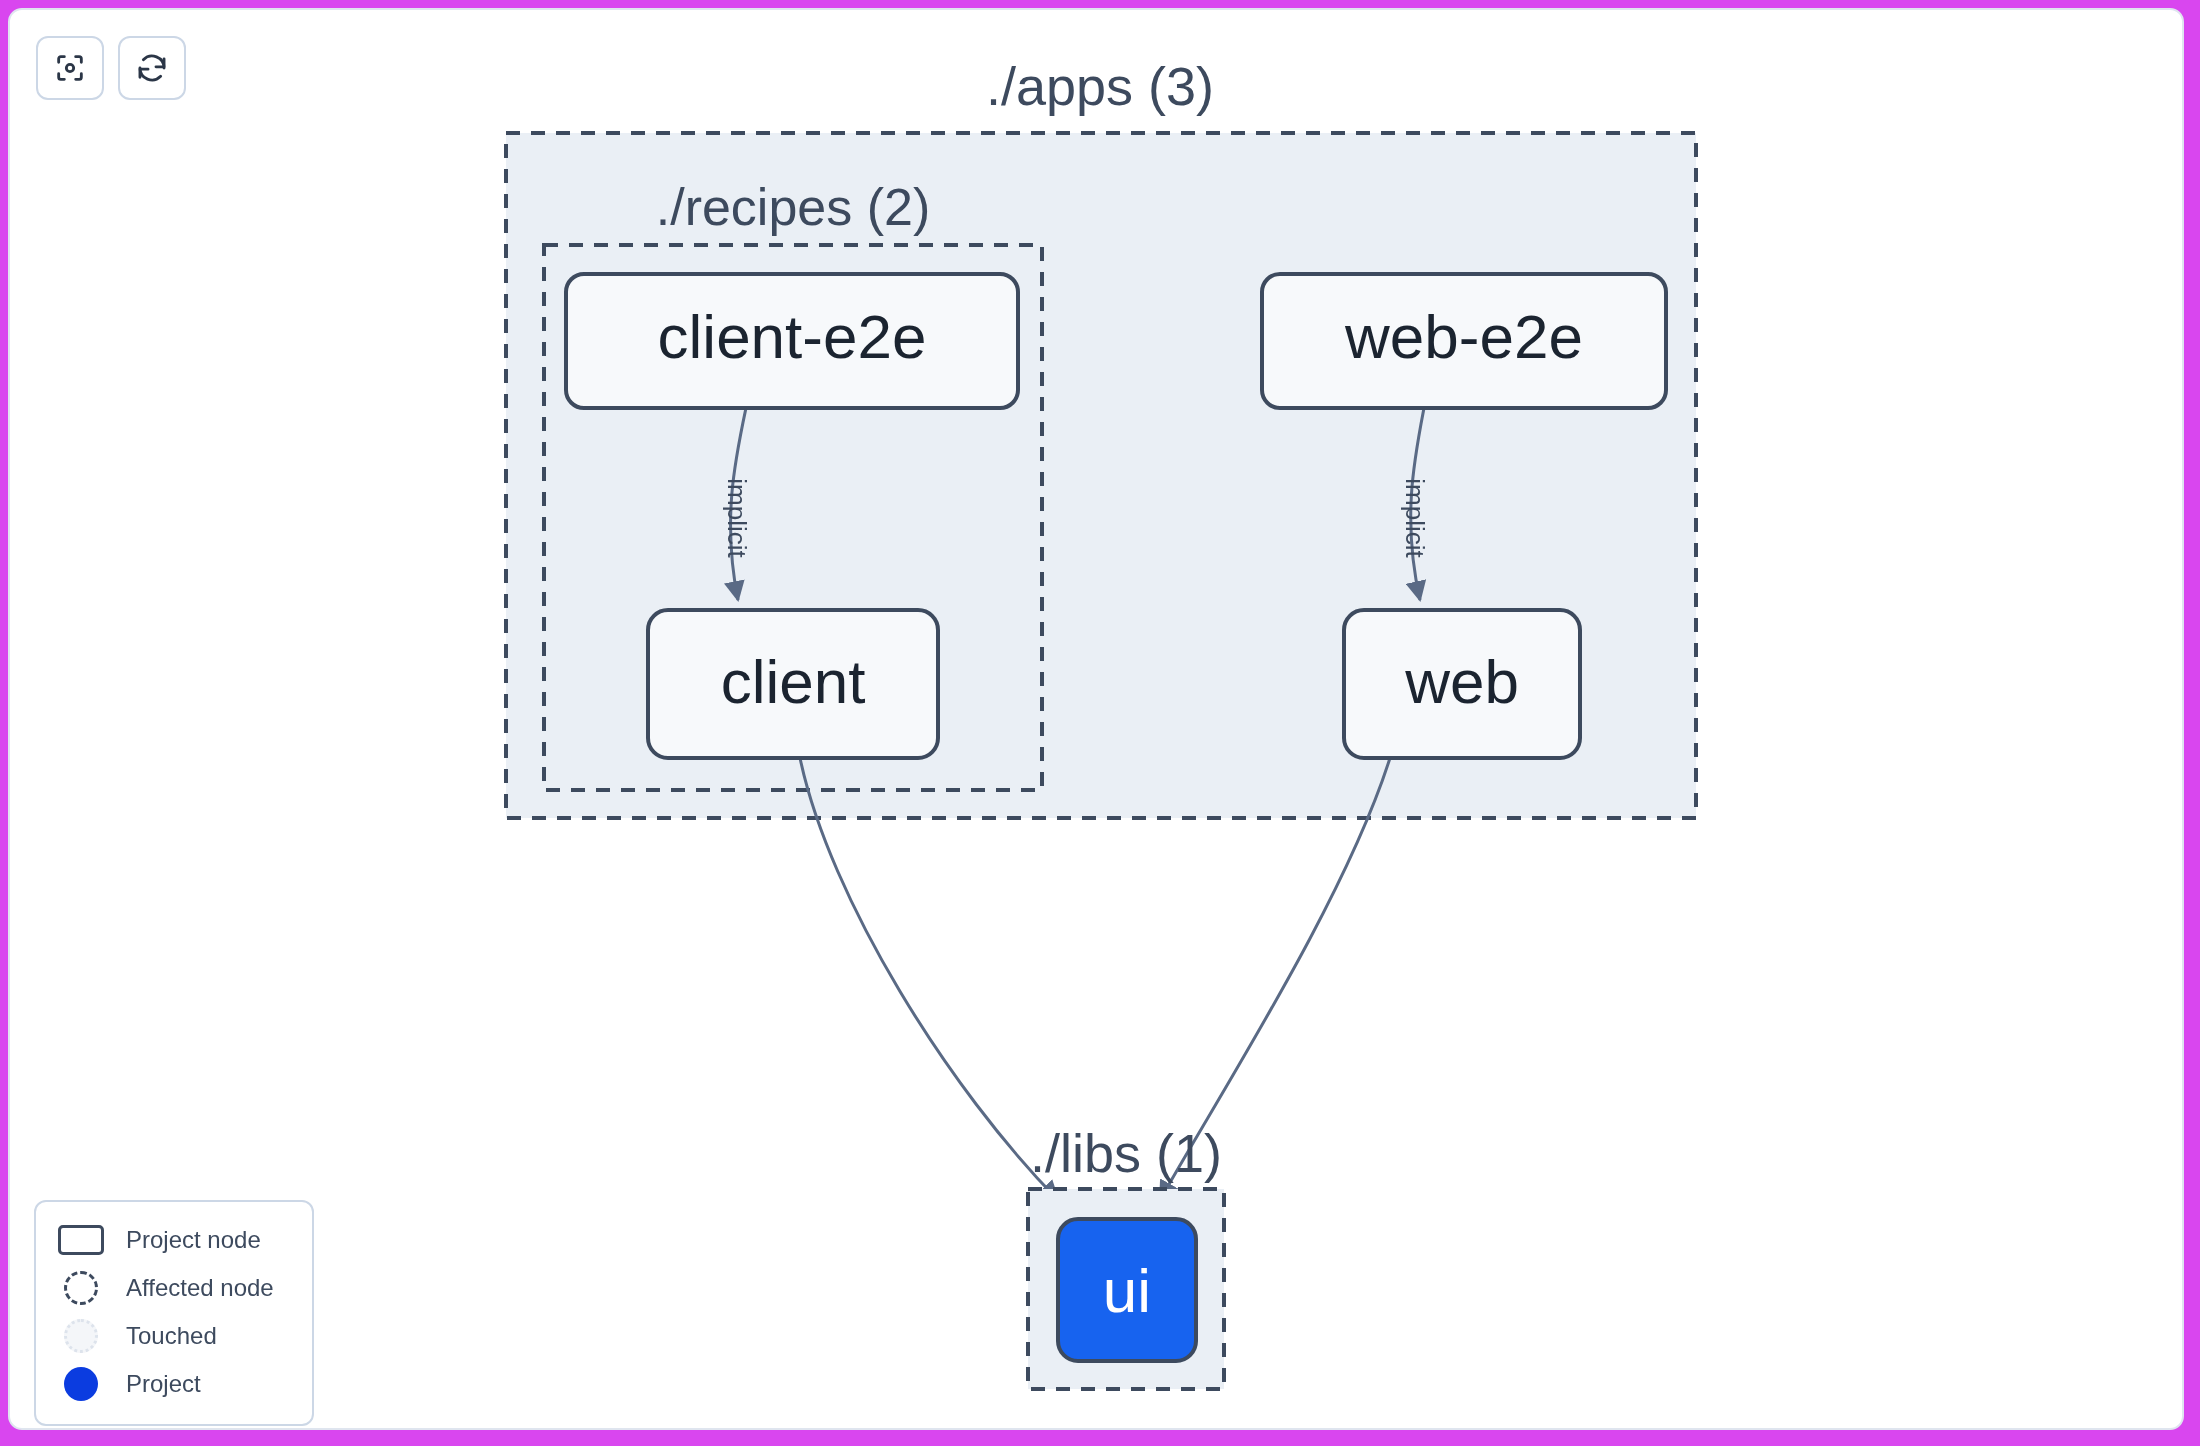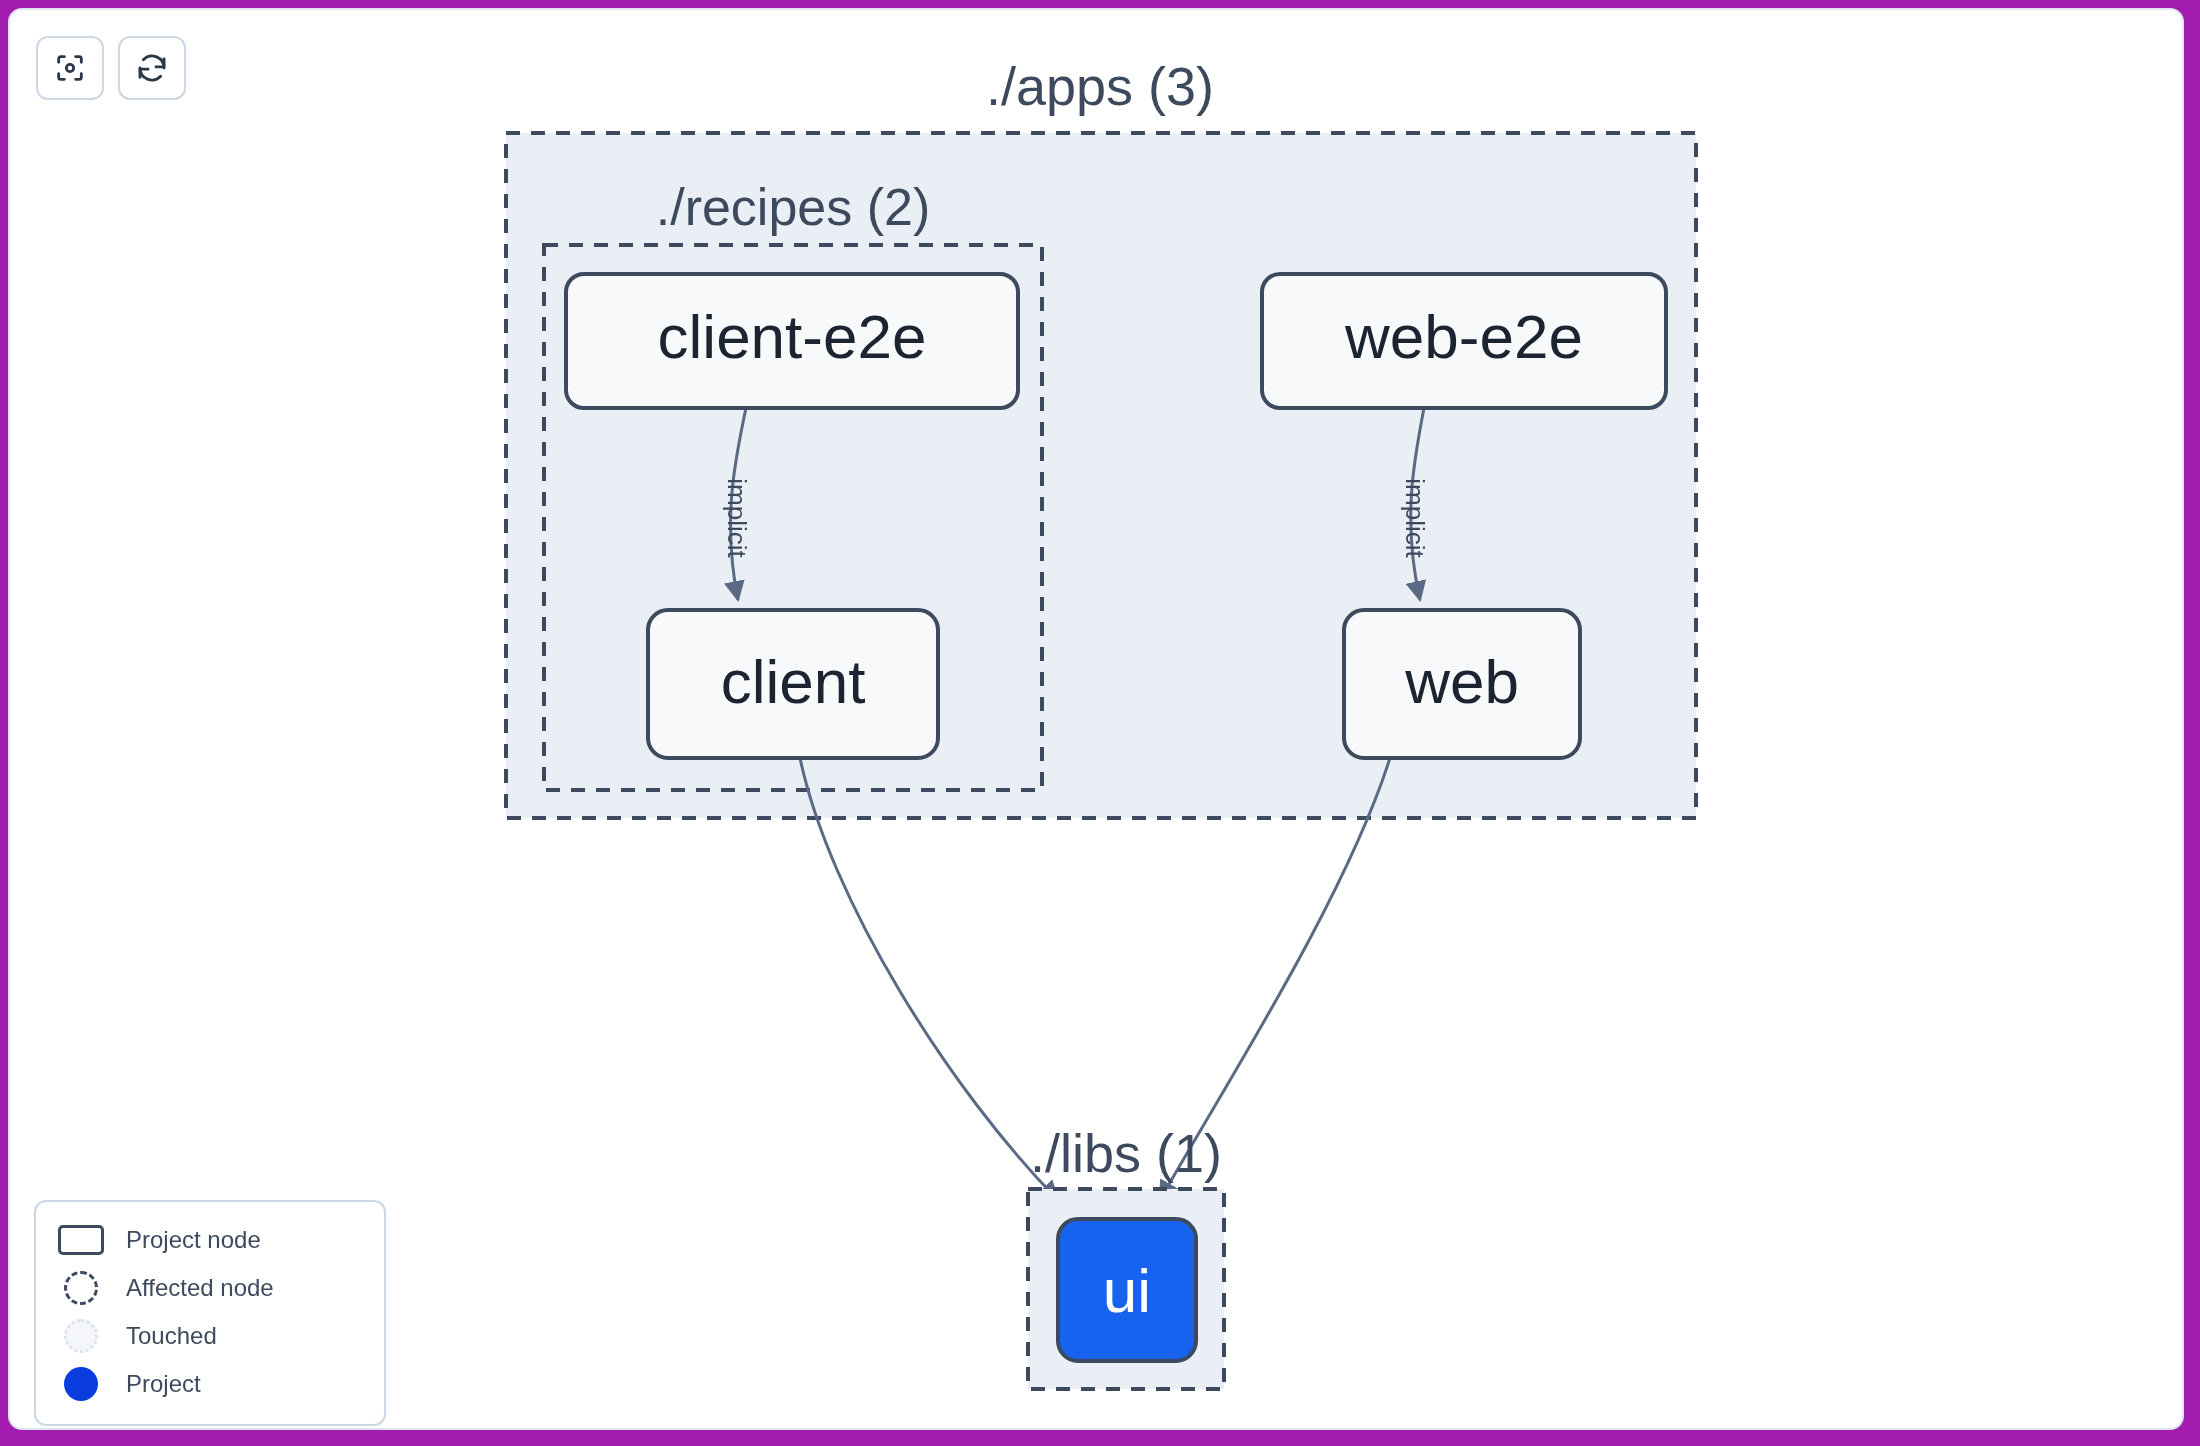--- a/index.html
+++ b/index.html
@@ -7,21 +7,21 @@
     margin: 0;
     padding: 0;
     background: #ffffff;
     font-family: "Liberation Sans", sans-serif;
   }
   #root {
     position: relative;
     width: 2200px;
     height: 1446px;
     overflow: hidden;
-    background: #a21caf;
+    background: #d946ef;
   }
   
   .page-frame {
     position: absolute;
     left: 8px;
     top: 8px;
     width: 2176px;
     height: 1422px;
     border: 2px solid #dfe5ef;
     border-radius: 14px;
@@ -59,21 +59,21 @@
     left: 0; top: 0;
     width: 2200px;
     height: 1446px;
   }
 
   
   .legend {
     position: absolute;
     left: 34px;
     top: 1200px;
-    width: 352px;
+    width: 280px;
     border: 2px solid #ccd7e6;
     border-radius: 12px;
     background: #ffffff;
     padding: 14px 18px 16px 18px;
     box-sizing: border-box;
     z-index: 30;
   }
   .legend-row {
     display: flex;
     align-items: center;

